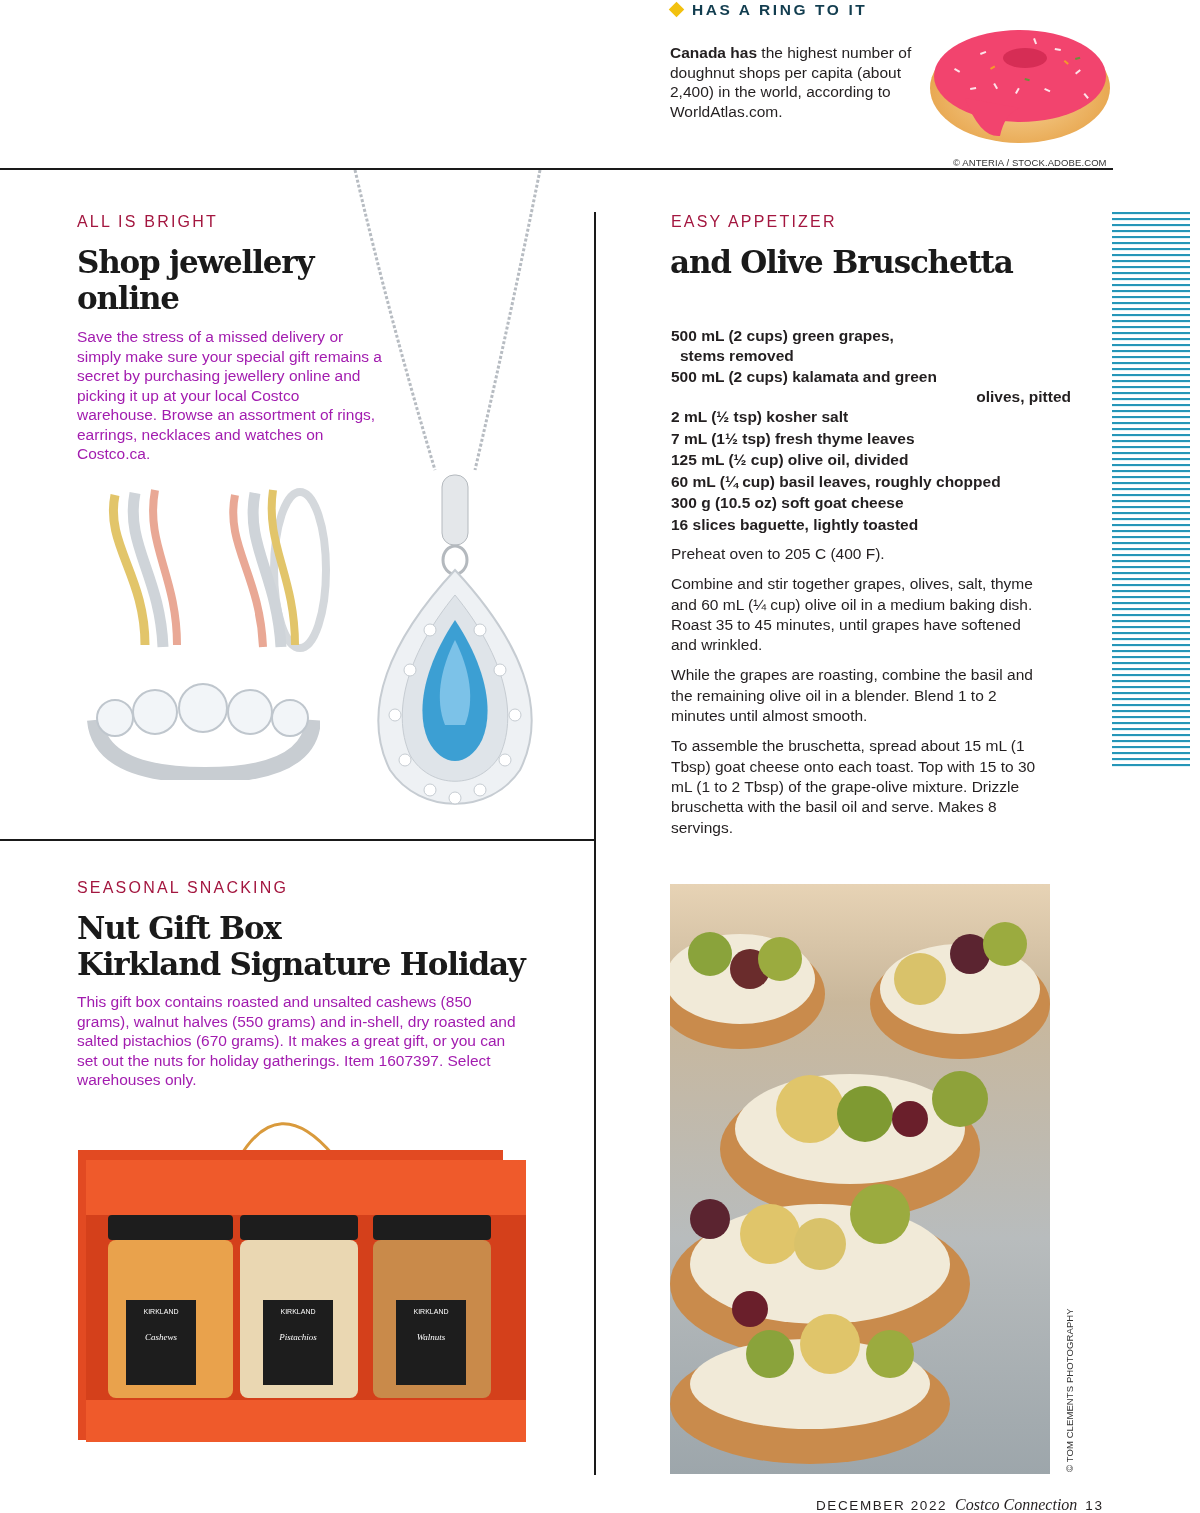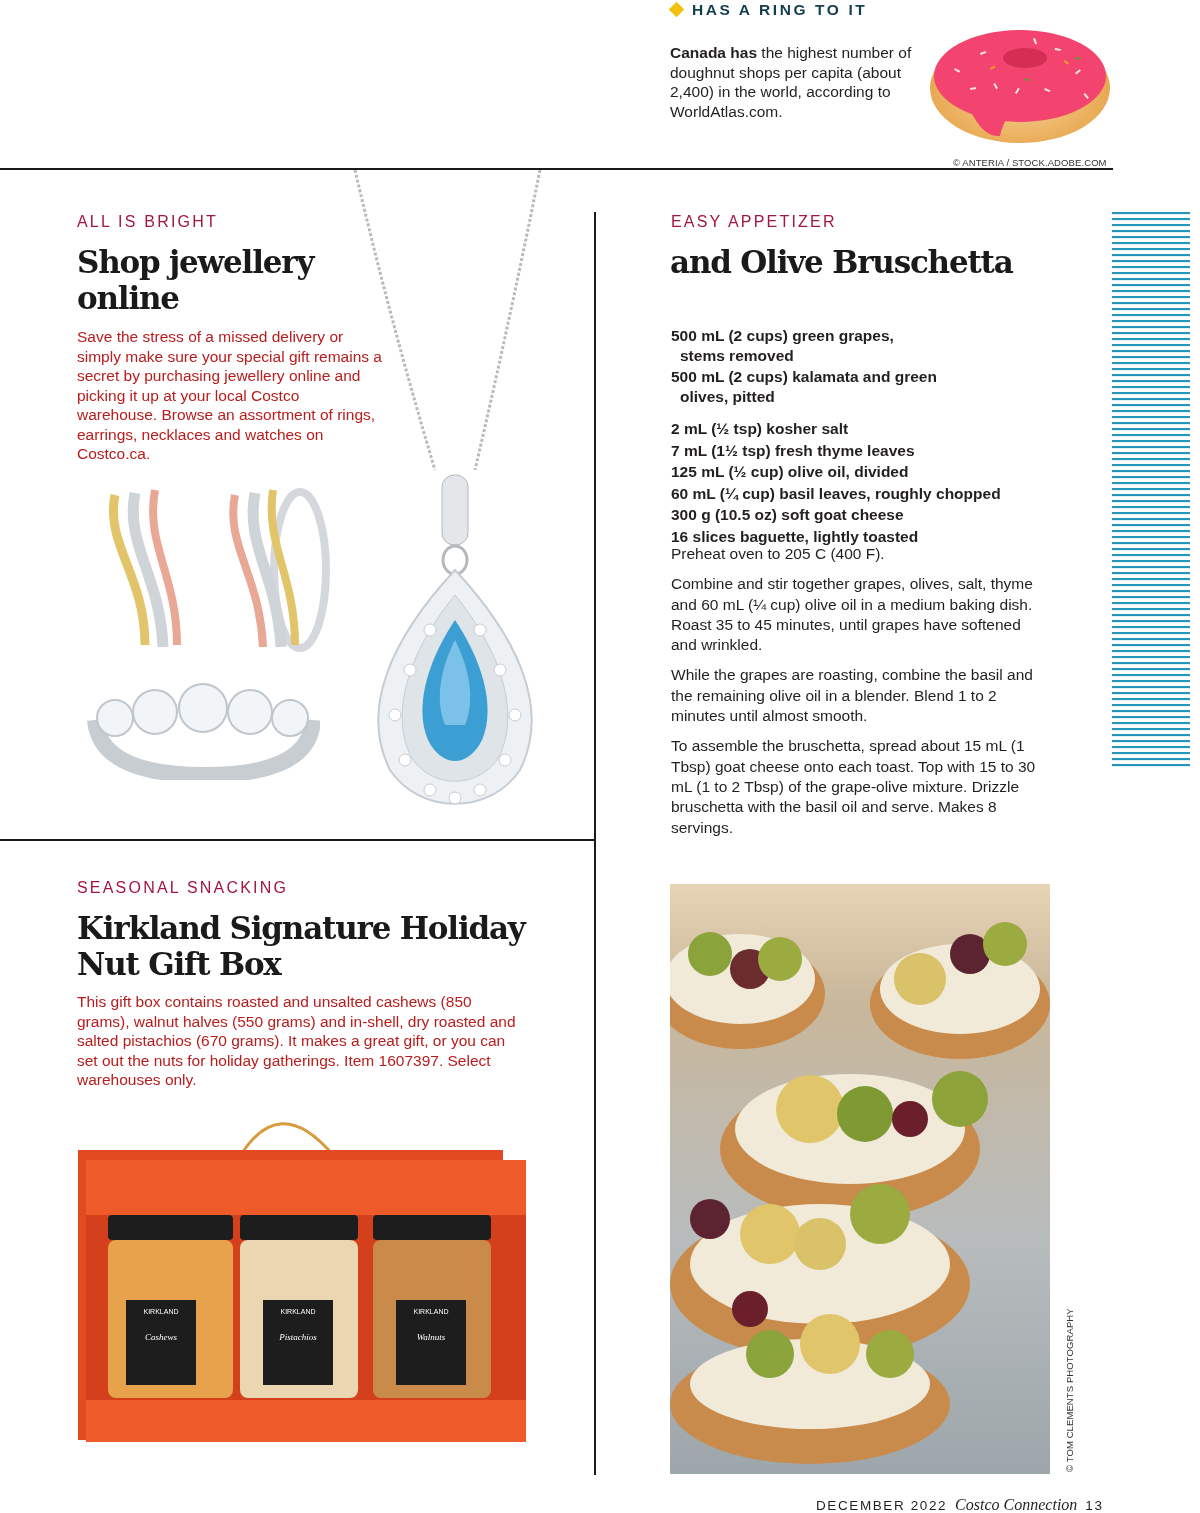--- a/index.html
+++ b/index.html
@@ -2,21 +2,21 @@
 <html><head>
 <meta charset="utf-8">
 <style>
   html, body { margin:0; padding:0; background:#ffffff; }
   body { width:1200px; height:1513px; position:relative; overflow:hidden; color:#231f20;
          font-family:"Liberation Sans", "DejaVu Sans", sans-serif; }
   .abs { position:absolute; }
   .kicker { font-size:16px; letter-spacing:2.2px; color:#a3163f; font-weight:normal; }
   .headline { font-family:"DejaVu Serif", "Liberation Serif", serif; font-weight:bold;
               font-size:31px; line-height:36px; letter-spacing:-1.2px; color:#1a1a1a; }
-  .body { font-size:15.5px; line-height:19.5px; color:#b91c1c; }
+  .body { font-size:15.5px; line-height:19.5px; color:#a21caf; }
   .rule-h { background:#1a1a1a; height:2px; }
   .rule-v { background:#1a1a1a; width:2px; }
 
   
   .tip-kicker { font-size:15.5px; letter-spacing:2.6px; color:#123d4f; font-weight:bold; }
   .diamond { width:11px; height:11px; background:#f2c10f; transform:rotate(45deg); display:inline-block; }
   .tip-body { font-size:15.5px; line-height:19.5px; }
   .tip-body b { font-weight:bold; }
   .credit { font-size:9.5px; color:#333; letter-spacing:0.1px; }
 
@@ -153,23 +153,23 @@
 <div class="abs kicker" style="left:671px;top:213px;">EASY APPETIZER</div>
 <div class="abs headline" style="left:670px;top:244px;">
   <div>and Olive Bruschetta</div>
 </div>
 
 <div class="abs ingredients" style="left:671px;top:326px;width:400px;">
   <div style="line-height:19.5px;margin-bottom:2px;">
     <div>500 mL (2 cups) green grapes,</div>
     <div style="padding-left:9px;">stems removed</div>
   </div>
-  <div style="line-height:19.5px;margin-bottom:12px;">
+  <div style="line-height:19.5px;margin-bottom:0;">
     <div>500 mL (2 cups) kalamata and green</div>
-    <div style="padding-left:9px;">olives, pitted</div>
+    <div style="padding-left:9px;text-align:right;">olives, pitted</div>
   </div>
   <div>2 mL (½ tsp) kosher salt</div>
   <div>7 mL (1½ tsp) fresh thyme leaves</div>
   <div>125 mL (½ cup) olive oil, divided</div>
   <div>60 mL (¼ cup) basil leaves, roughly chopped</div>
   <div>300 g (10.5 oz) soft goat cheese</div>
   <div>16 slices baguette, lightly toasted</div>
 </div>
 
 <div class="abs steps" style="left:671px;top:544px;width:370px;">
@@ -219,22 +219,22 @@
         <circle cx="160" cy="460" r="30" fill="#e0c56a"></circle>
         <circle cx="220" cy="470" r="24" fill="#9bab3f"></circle>
         <circle cx="80" cy="425" r="18" fill="#6a1f2b"></circle>
     </g>
   </svg>
 </div>
 <div class="abs credit" style="left:1064px;top:1472px;transform-origin:0 0;transform:rotate(-90deg);white-space:nowrap;">© TOM CLEMENTS PHOTOGRAPHY</div>
 
 <div class="abs kicker" style="left:77px;top:879px;">SEASONAL SNACKING</div>
 <div class="abs headline" style="left:77px;top:910px;">
+  <div>Nut Gift Box</div>
   <div>Kirkland Signature Holiday</div>
-  <div>Nut Gift Box</div>
 </div>
 <div class="abs body" style="left:77px;top:992px;width:440px;">This gift box contains roasted and unsalted cashews (850 grams), walnut halves (550 grams) and in-shell, dry roasted and salted pistachios (670 grams). It makes a great gift, or you can set out the nuts for holiday gatherings. Item 1607397. Select warehouses only.</div>
 
 <div class="abs" style="left:78px;top:1100px;width:460px;height:345px;text-align:center;">
   <svg width="460" height="345" viewBox="0 0 460 345">
     <path d="M160 60 Q200 -10 255 55" stroke="#d99a3c" stroke-width="3" fill="none"></path>
     <rect x="0" y="50" width="425" height="290" fill="#e24a22"></rect>
     <rect x="8" y="60" width="440" height="55" fill="#ef5a2b"></rect>
     <rect x="8" y="115" width="440" height="190" fill="#d4401b"></rect>
     <rect x="8" y="300" width="440" height="42" fill="#ef5a2b"></rect>

